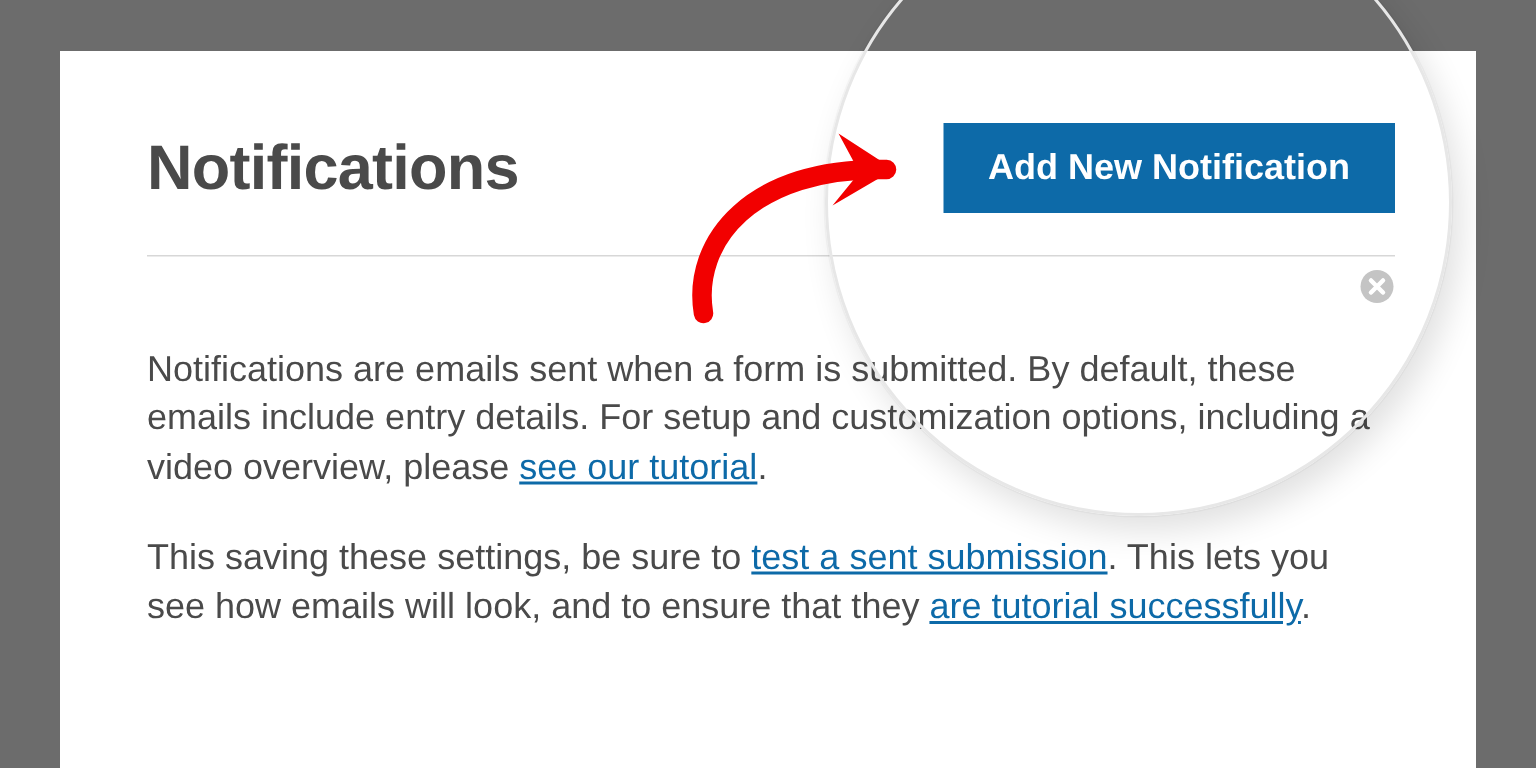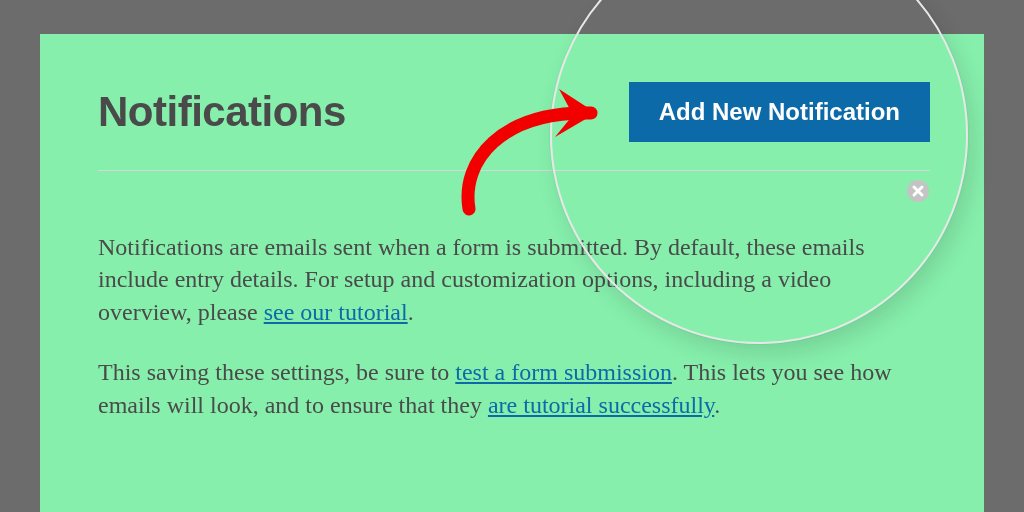--- a/index.html
+++ b/index.html
@@ -8,21 +8,21 @@
   background:#6c6c6c;
   font-family:-apple-system,BlinkMacSystemFont,"Segoe UI",Helvetica,Arial,sans-serif;
   -webkit-font-smoothing:antialiased;
   overflow:hidden;
   position:relative;
 }
 .panel{
   position:absolute;
   left:40px;top:34px;
   width:944px;height:478px;
-  background:#86efac;
+  background:#ffffff;
   box-sizing:border-box;
   padding:48px 54px 0 58px;
 }
 .header{
   display:flex;
   align-items:center;
   justify-content:space-between;
   padding-bottom:28px;
   border-bottom:1px solid #d7d7d7;
 }
@@ -43,21 +43,20 @@
   line-height:1;
   position:relative;
   z-index:2;
 }
 .body{
   padding-top:60px;
   font-size:24px;
   color:#4a4a4a;
   line-height:1.35;
   position:relative;
-  font-family:Liberation Serif, serif;
 }
 .body p{margin:0 0 28px 0}
 .body a{color:#0d6aa8;text-decoration:underline}
 .dismiss{
   position:absolute;
   right:0;top:8px;
   width:24px;height:24px;
   color:#b6b6b6;
   cursor:pointer;
 }
@@ -102,21 +101,21 @@
     <span class="dismiss">
       <svg viewBox="0 0 24 24">
         <circle cx="12" cy="12" r="11" fill="#c4c4c4"></circle>
         <path d="M8 8 L16 16 M16 8 L8 16" stroke="#fff" stroke-width="3" stroke-linecap="round"></path>
       </svg>
     </span>
     <p>
       <span>Notifications are emails sent when a form is submitted. By default, these emails include entry details. For setup and customization options, including a video overview, please </span><a href="#">see our tutorial</a><span>.</span>
     </p>
     <p>
-      <span>This saving these settings, be sure to </span><a href="#">test a form submission</a><span>. This lets you see how emails will look, and to ensure that they </span><a href="#">are tutorial successfully</a><span>.</span>
+      <span>This saving these settings, be sure to </span><a href="#">test a sent submission</a><span>. This lets you see how emails will look, and to ensure that they </span><a href="#">are tutorial successfully</a><span>.</span>
     </p>
   </div>
 
 </div>
 
 <div class="magnifier"></div>
 
 <svg class="arrow" viewBox="0 0 190 150">
   <path d="M28 138 C 20 90, 60 40, 150 42"></path>
   <path class="head" d="M155 42 L118 18 L132 44 L114 66 Z"></path>

